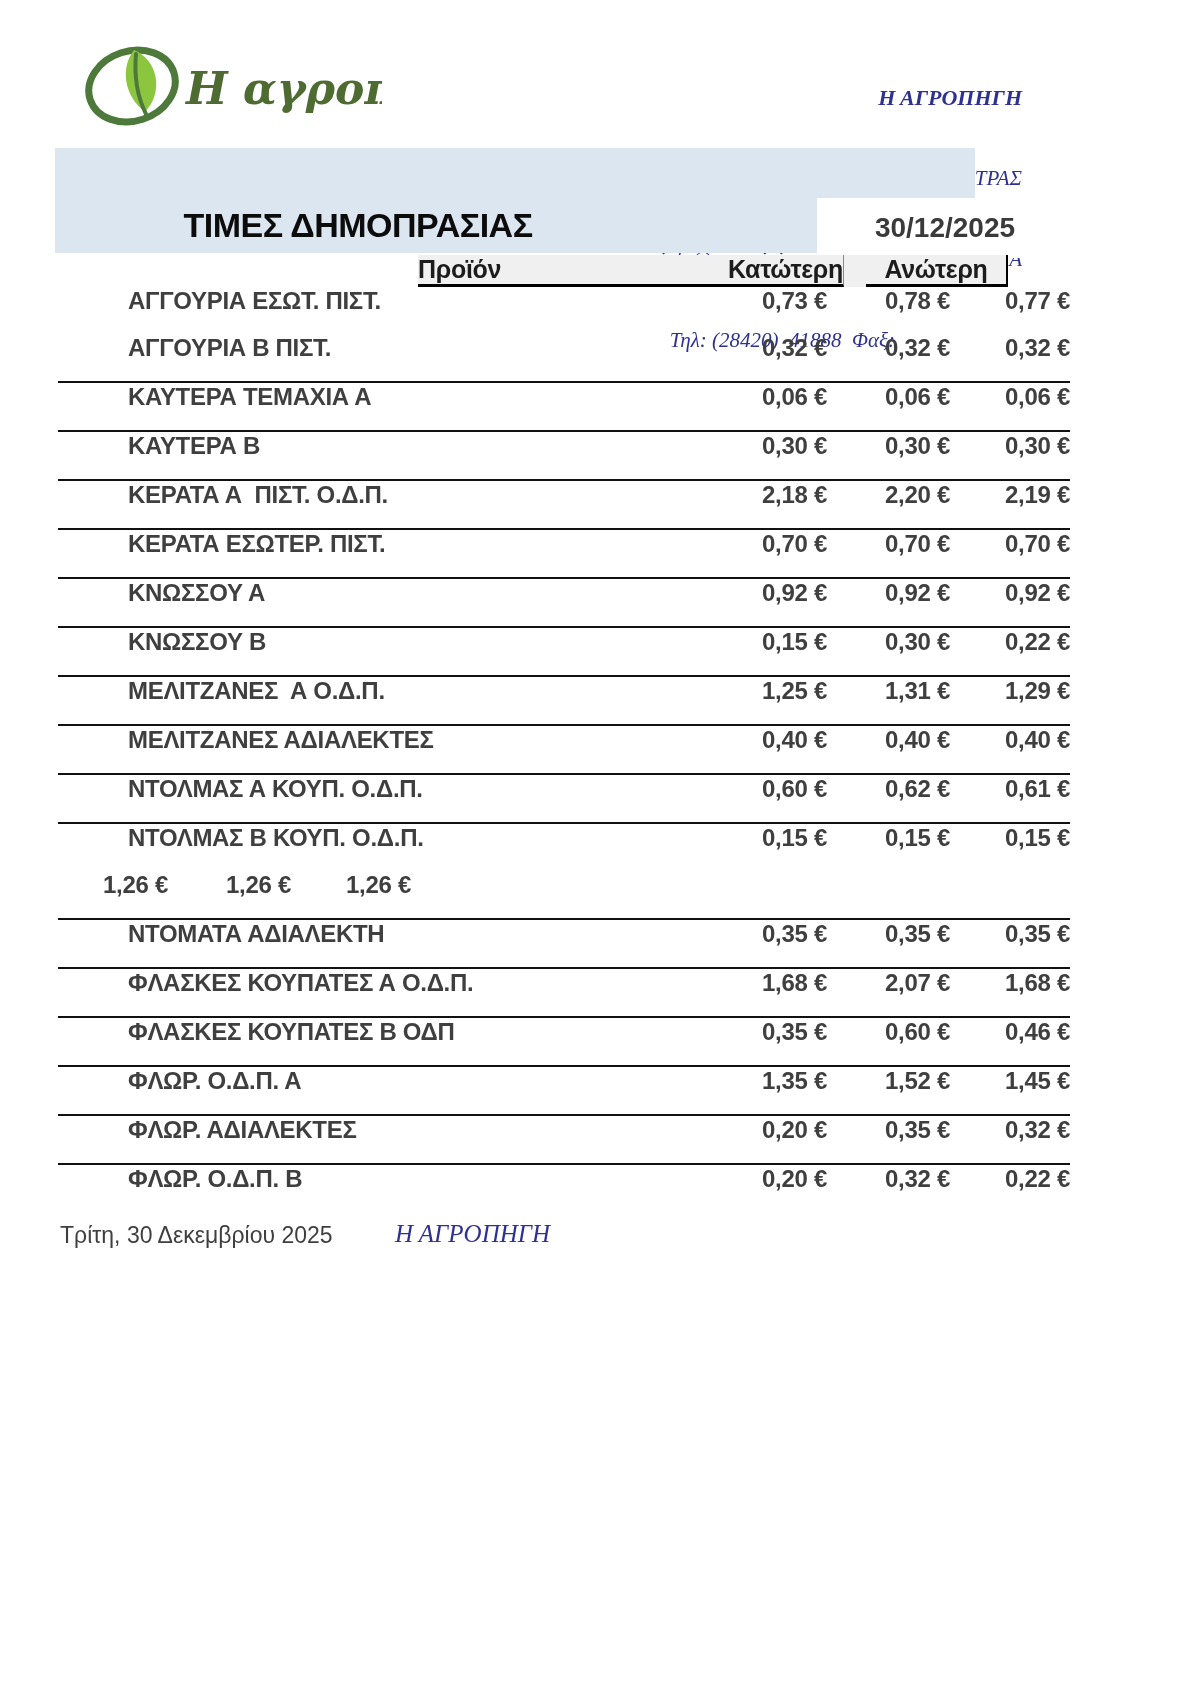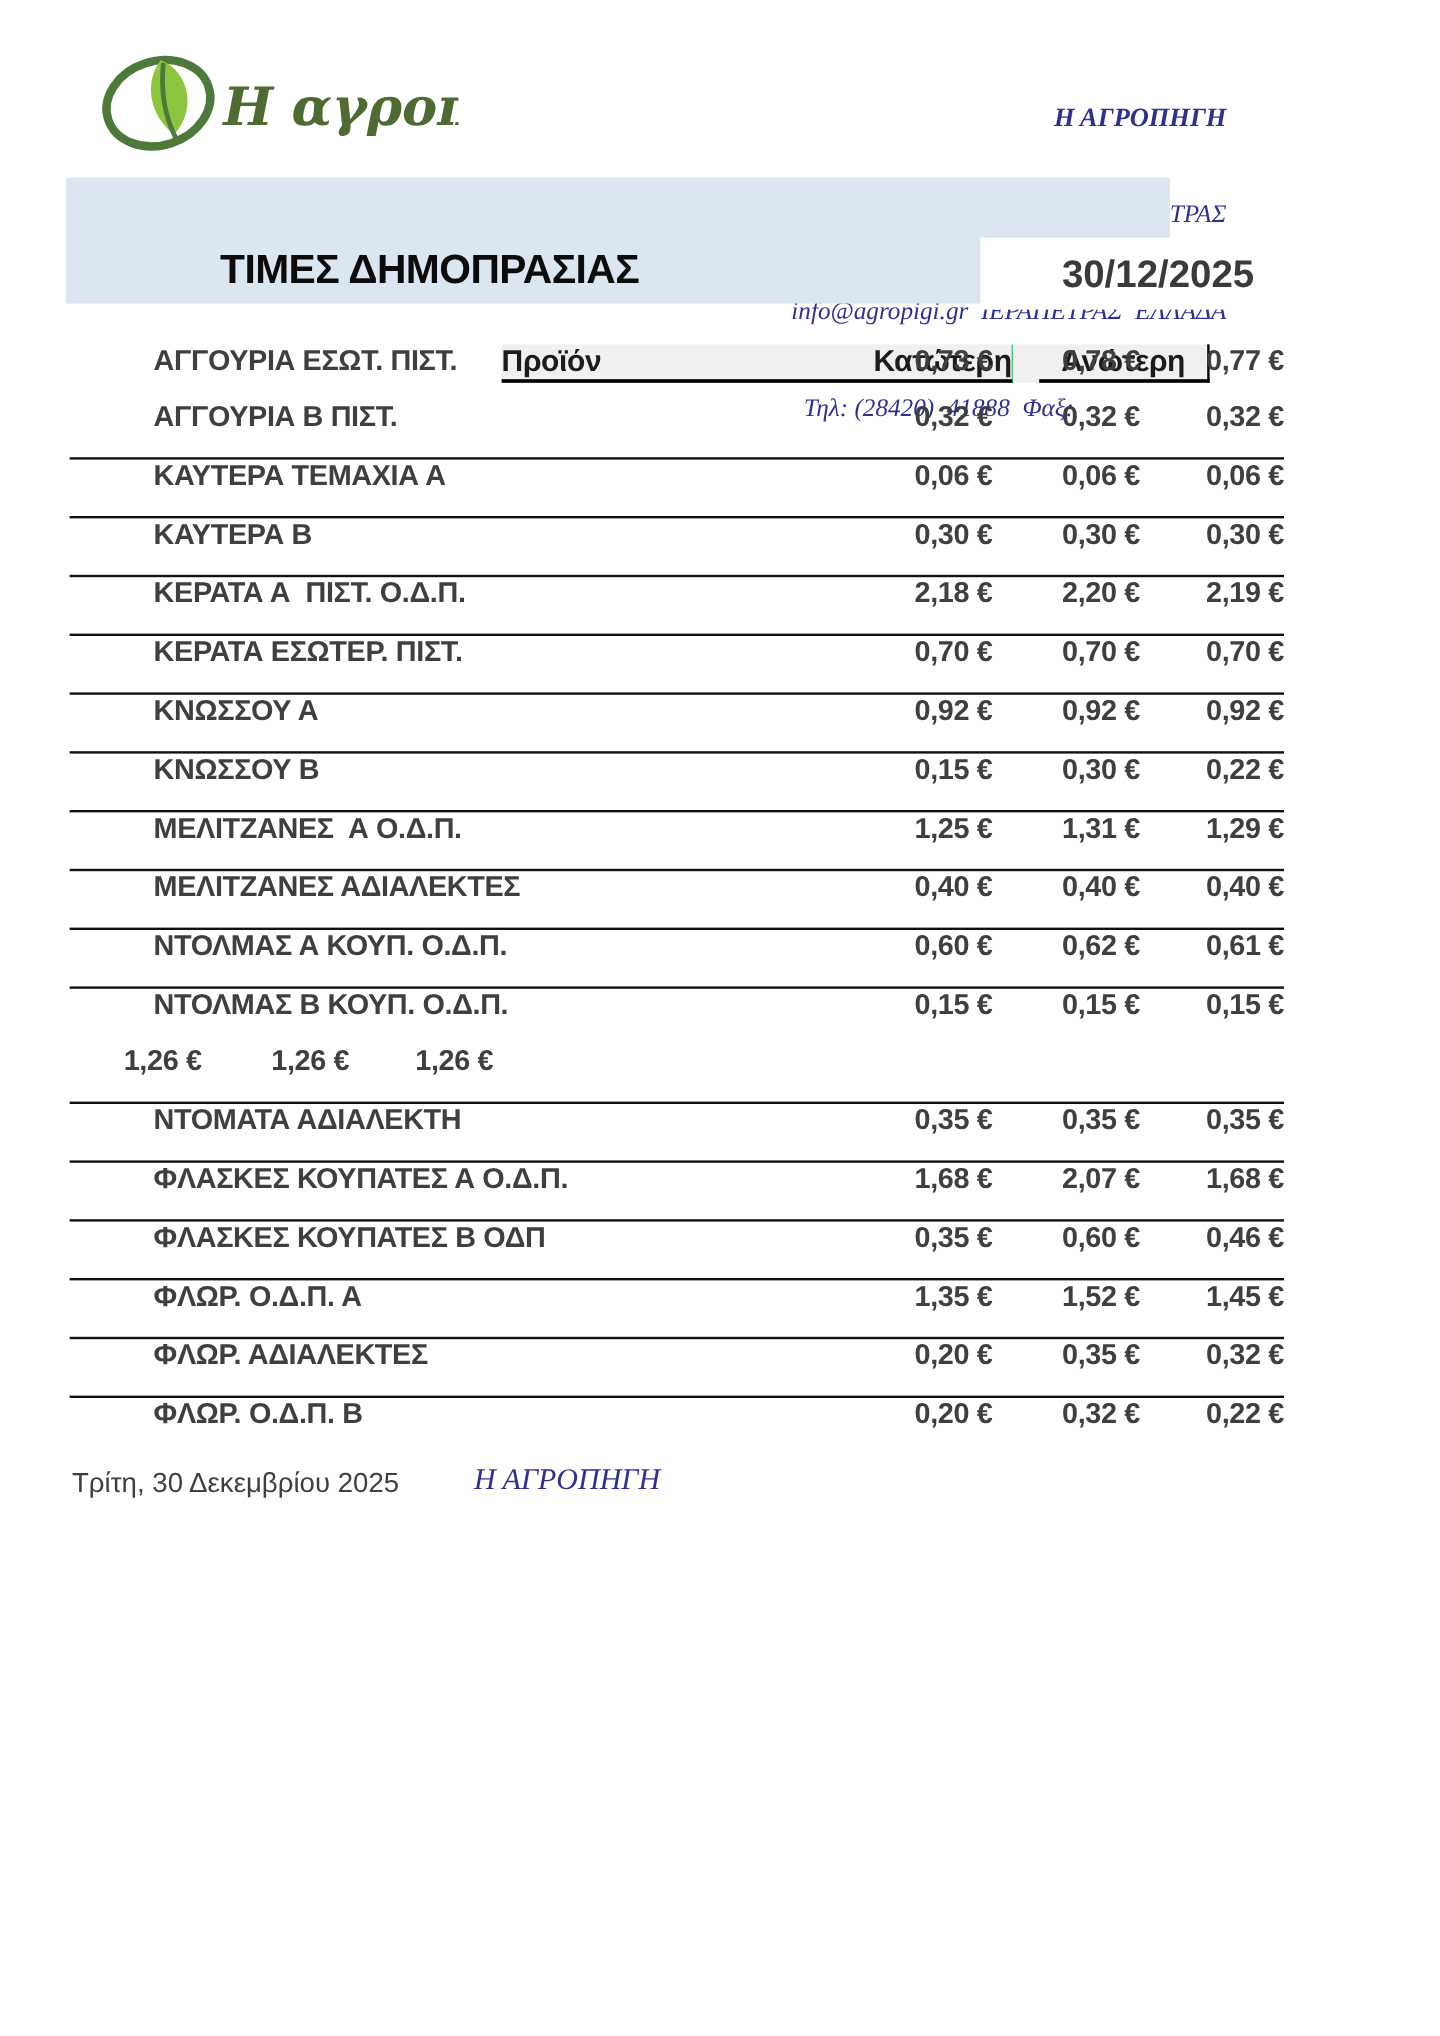--- a/index.html
+++ b/index.html
@@ -38,32 +38,31 @@
     text-align:center;
     font-size:34px;font-weight:bold;color:#0c0c0c;
     letter-spacing:-0.5px;
     white-space:pre;
   }
   .date-box{
     position:absolute;left:762px;top:50px;
     width:256px;height:60px;
     background:#ffffff;
     display:flex;align-items:center;justify-content:center;
-    font-size:32px;font-weight:bold;color:#3a3a3a;padding-left:20px;
+    font-size:28px;font-weight:bold;color:#3a3a3a;
   }
 
   
   .thead{
     position:absolute;left:418px;top:255px;
     width:590px;height:32px;
     background:#f0f0f0;
     display:flex;
     font-size:25px;font-weight:bold;color:#1c1c1c;
     letter-spacing:-0.3px;
-    margin-top:32px;
   }
   .thead .h-product{flex:1;text-align:left;border-bottom:3px solid #000;}
   .thead .h-lower{width:128px;text-align:right;border-bottom:3px solid #000;border-right:1px solid #22c55e;}
   .thead .h-gap{width:22px;}
   .thead .h-upper{width:140px;text-align:center;border-bottom:3px solid #000;border-right:2px solid #000;}
 
   
   .tbody{
     position:absolute;left:58px;top:287px;
     width:1012px;

